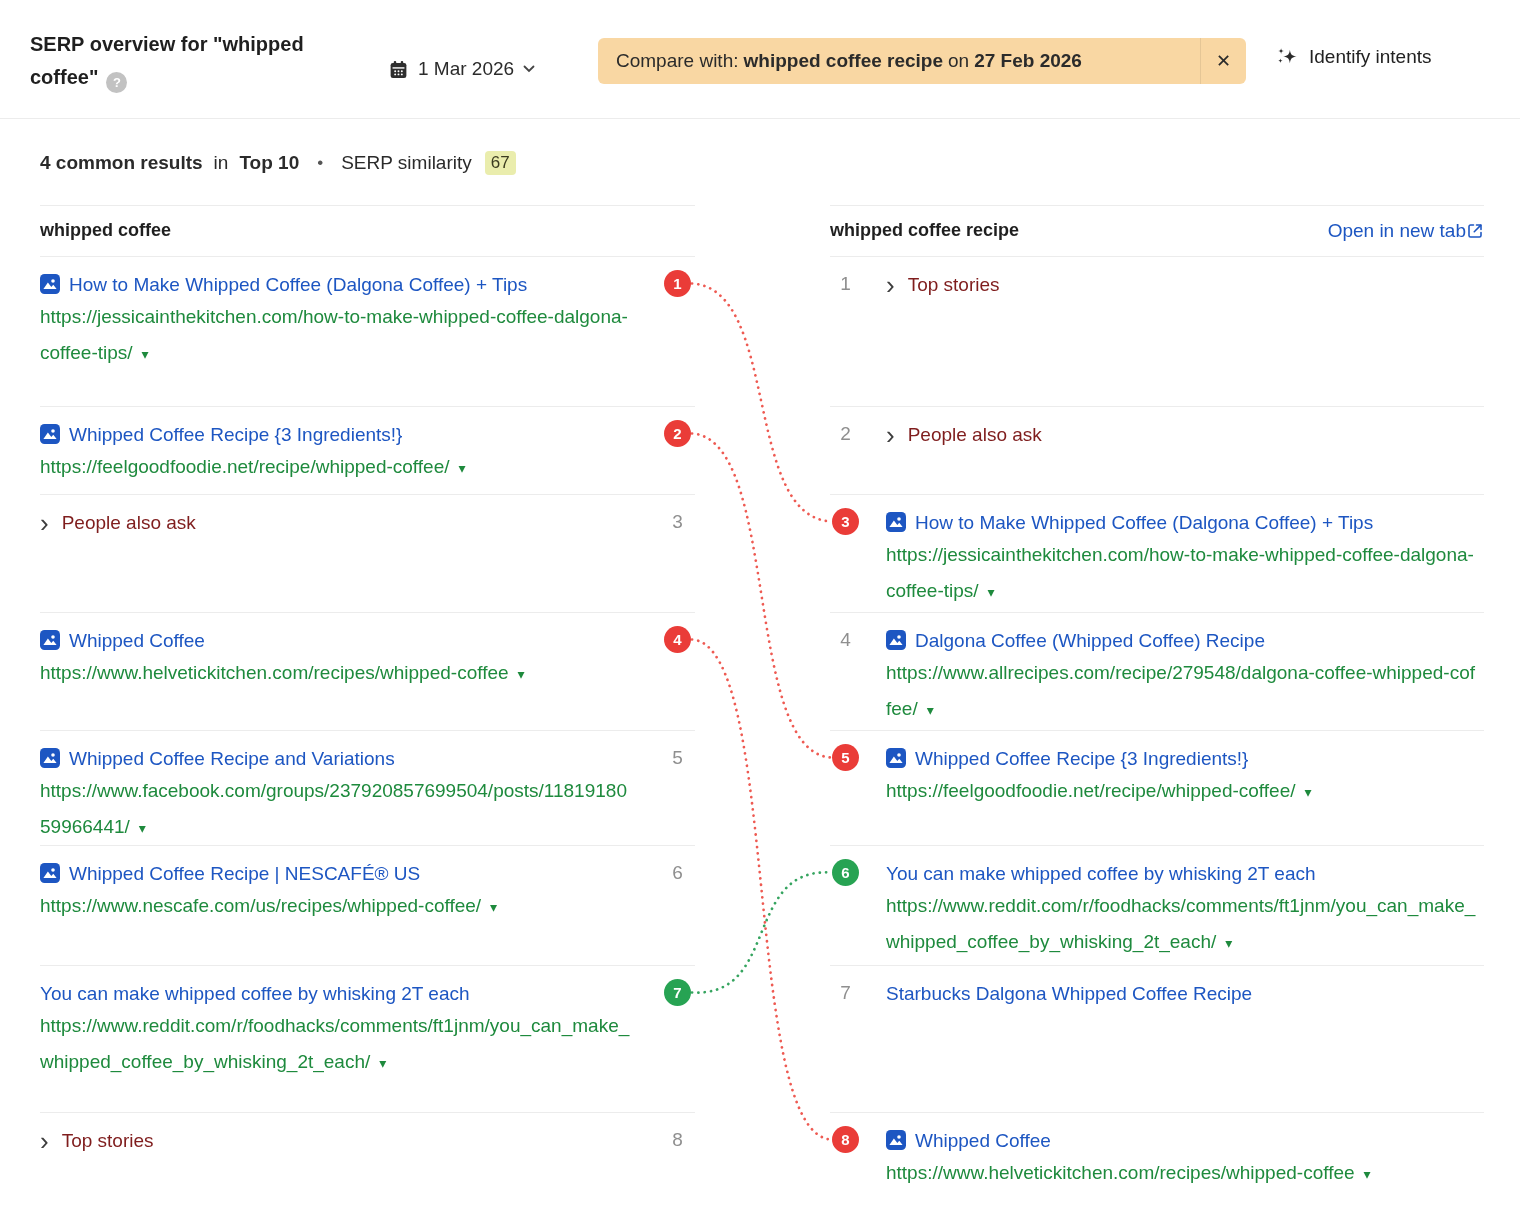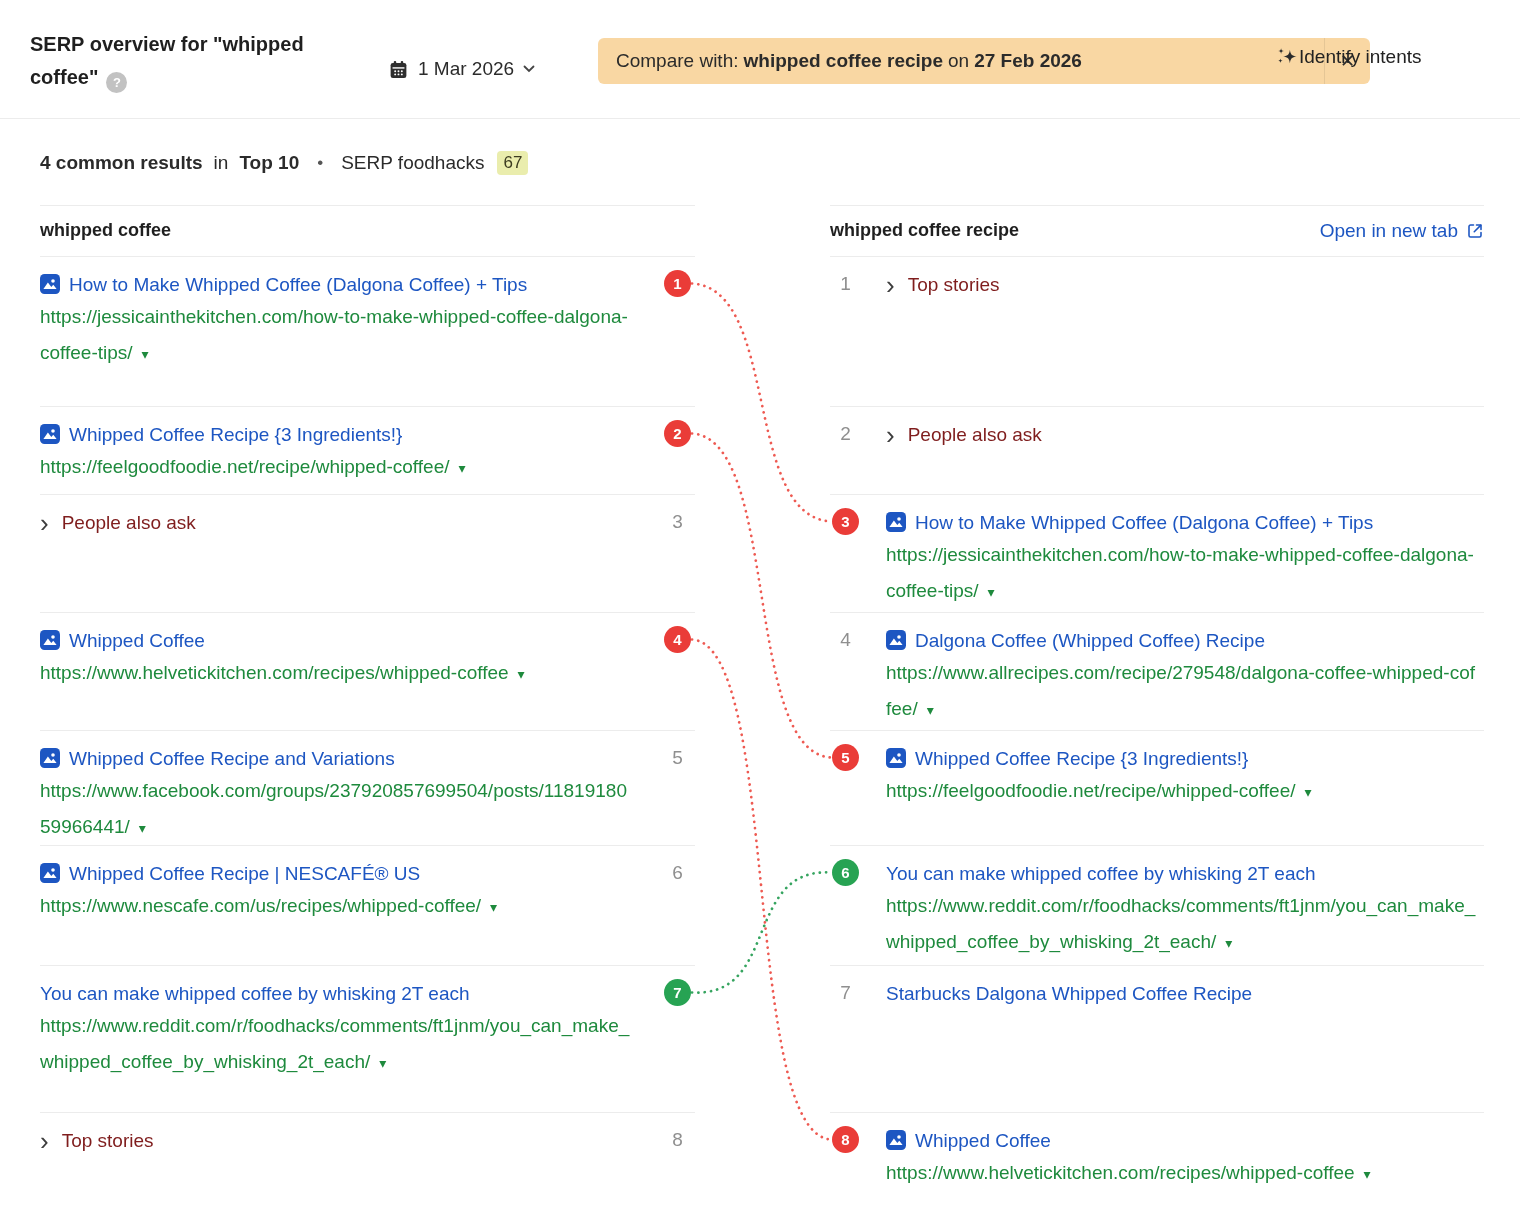--- a/index.html
+++ b/index.html
@@ -7,48 +7,48 @@
   #page{position:relative;width:1520px;height:1228px;background:#fff;overflow:hidden;}
 
   
   .page-title{position:absolute;left:30px;top:28px;width:330px;font-size:20px;font-weight:700;
     line-height:33px;color:#1f1f1f;}
   .help-badge{display:inline-flex;align-items:center;justify-content:center;width:21px;height:21px;
     border-radius:50%;background:#c2c2c2;color:#fff;font-size:13px;font-weight:700;vertical-align:-3px;
     margin-left:8px;cursor:default;}
   .date-control{position:absolute;left:388px;top:58px;display:flex;align-items:center;gap:9px;
     font-size:19px;color:#2b2b2b;cursor:pointer;}
-  .compare-pill{position:absolute;left:598px;top:38px;width:772px;height:46px;box-sizing:border-box;
+  .compare-pill{position:absolute;left:598px;top:38px;width:648px;height:46px;box-sizing:border-box;
     background:var(--compare-pill-bg,#f9d7a3);border-radius:6px;display:flex;align-items:center;
     font-size:19px;color:#2b2b2b;padding-left:18px;}
   .pill-text{display:flex;gap:5px;white-space:nowrap;flex:1;}
   .pill-text b{font-weight:700;}
   .pill-close{margin-left:auto;width:46px;height:46px;background:none;border:none;
     border-left:1px solid rgba(0,0,0,0.08);display:flex;align-items:center;justify-content:center;
     font-size:18px;color:#2b2b2b;cursor:pointer;font-family:inherit;}
-  .identify{position:absolute;left:1276px;top:46px;display:flex;align-items:center;
+  .identify{position:absolute;left:1276px;top:46px;display:flex;align-items:center;gap:10px;
     font-size:19px;color:#222;cursor:pointer;}
   .header-rule{position:absolute;top:118px;left:0;width:1520px;border-top:1px solid #ececec;}
 
   
   .summary{position:absolute;left:40px;top:151px;display:flex;align-items:center;gap:11px;
     font-size:19px;color:#2b2b2b;}
   .summary b{font-weight:700;}
   .dot{color:#555;margin:0 7px;font-size:17px;}
   .sim-badge{background:var(--similarity-badge-bg,#eaedad);color:#3c3c20;border-radius:4px;
     padding:2px 6px;font-size:17px;margin-left:2px;}
 
   
   .serp-table{position:absolute;top:0;height:949px;}
   .serp-table.left{left:40px;width:655px;}
   .serp-table.right{left:830px;width:654px;}
   .table-header{position:absolute;top:205px;left:0;right:0;height:51px;border-top:1px solid #ececec;
     box-sizing:border-box;padding-top:14px;font-weight:700;font-size:18px;color:#1f1f1f;
     display:flex;justify-content:space-between;align-items:flex-start;}
-  .open-link{display:flex;align-items:center;gap:8px;font-weight:400;font-size:19px;
+  .open-link{display:flex;align-items:center;font-weight:400;font-size:19px;
     color:var(--link-blue,#1d56c2);cursor:pointer;}
 
   .serp-row{position:absolute;left:0;right:0;border-top:1px solid #ececec;box-sizing:border-box;}
   .row-1{top:256px;height:150px;}
   .row-2{top:406px;height:88px;}
   .row-3{top:494px;height:118px;}
   .row-4{top:612px;height:118px;}
   .row-5{top:730px;height:115px;}
   .row-6{top:845px;height:120px;}
   .row-7{top:965px;height:147px;}
@@ -133,21 +133,21 @@
     <span>Identify intents</span>
   </div>
 
   <div class="header-rule"></div>
 
   <div class="summary">
     <b>4 common results</b>
     <span>in</span>
     <b>Top 10</b>
     <span class="dot">•</span>
-    <span>SERP foodhacks</span>
+    <span>SERP similarity</span>
     <span class="sim-badge">67</span>
   </div>
 
   <svg id="connectors" width="1520" height="1228">
       <path d="M 692 283.5 C 780 288.5, 743 516.5, 831 521.5" fill="none" stroke="#ee5a52" stroke-width="2.7" stroke-dasharray="0.1 6.2" stroke-linecap="round"></path>
       <path d="M 692 433.5 C 780 438.5, 743 752.5, 831 757.5" fill="none" stroke="#ee5a52" stroke-width="2.7" stroke-dasharray="0.1 6.2" stroke-linecap="round"></path>
       <path d="M 692 639.5 C 780 644.5, 743 1134.5, 831 1139.5" fill="none" stroke="#ee5a52" stroke-width="2.7" stroke-dasharray="0.1 6.2" stroke-linecap="round"></path>
       <path d="M 692 992.5 C 780 997.5, 743 867.5, 831 872.5" fill="none" stroke="#35a45f" stroke-width="2.7" stroke-dasharray="0.1 6.2" stroke-linecap="round"></path>
     </svg>
 

